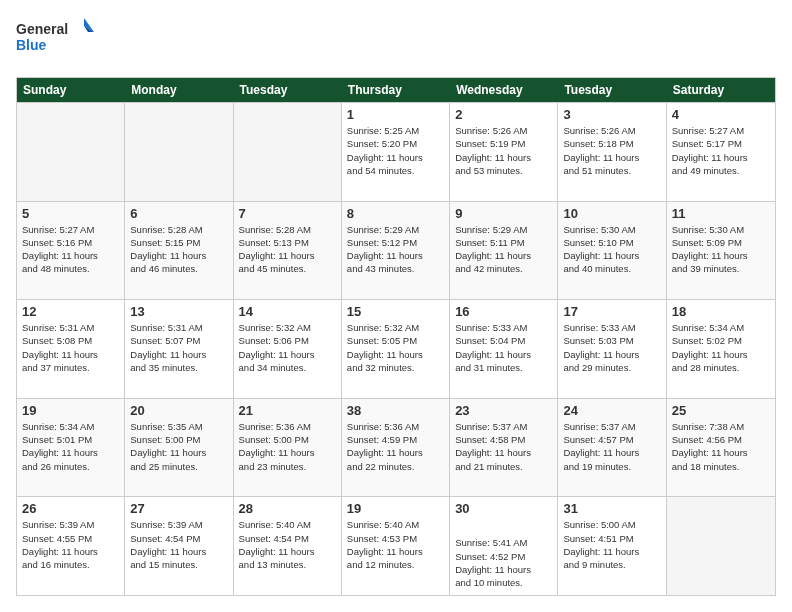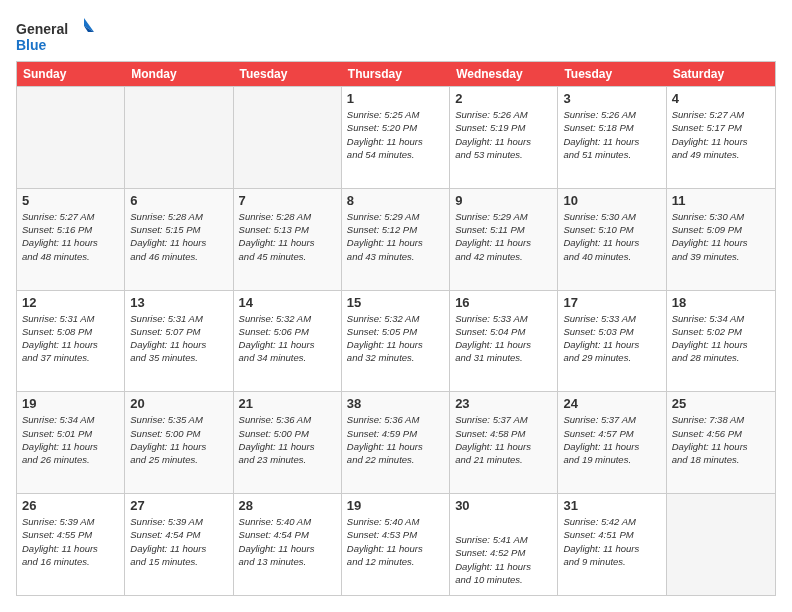--- a/index.html
+++ b/index.html
@@ -15,21 +15,21 @@
       width: 792px;
       height: 612px;
       padding: 16px;
       display: flex;
       flex-direction: column;
     }
     .header {
       display: flex;
       justify-content: space-between;
       align-items: center;
-      margin-bottom: 0;
+      margin-bottom: 16px;
     }
     .logo {
       display: flex;
       align-items: center;
       gap: 4px;
     }
     .title-block {
       text-align: right;
     }
     .month-title {
@@ -43,21 +43,21 @@
     }
     .calendar {
       flex: 1;
       display: flex;
       flex-direction: column;
       border: 1px solid #ccc;
     }
     .cal-header {
       display: grid;
       grid-template-columns: repeat(7, 1fr);
-      background: #ef4444;
+      background: #14532d;
     }
     .cal-header-cell {
       color: #fff;
       font-weight: bold;
       font-size: 12px;
       padding: 5px 6px;
       text-align: left;
     }
     .cal-body {
       flex: 1;
@@ -85,21 +85,20 @@
     .day-num {
       font-size: 13px;
       font-weight: bold;
       color: #333;
       margin-bottom: 2px;
     }
     .day-info {
       font-size: 9.5px;
       color: #333;
       line-height: 1.4;
-      font-style: italic;
     }
     .cal-row:nth-child(even) {
       background: #f9f9f9;
     }
     .cal-row:nth-child(odd) {
       background: #fff;
     }
   </style>
 </head>
 <body>
@@ -348,21 +347,21 @@
           </div>
           <div class="cal-cell">
             <div class="day-num">30</div>
             <div class="day-info" style="white-space: pre-line; margin-top: 20px;">Sunrise: 5:41 AM
 Sunset: 4:52 PM
 Daylight: 11 hours
 and 10 minutes.</div>
           </div>
           <div class="cal-cell">
             <div class="day-num">31</div>
-            <div class="day-info" style="white-space: pre-line;">Sunrise: 5:42 AM
+            <div class="day-info" style="white-space: pre-line;">Sunrise: 5:00 AM
 Sunset: 4:51 PM
 Daylight: 11 hours
 and 9 minutes.</div>
           </div>
           <div class="cal-cell empty"></div>
         </div>
       </div>
   </div>
 </div>
 

